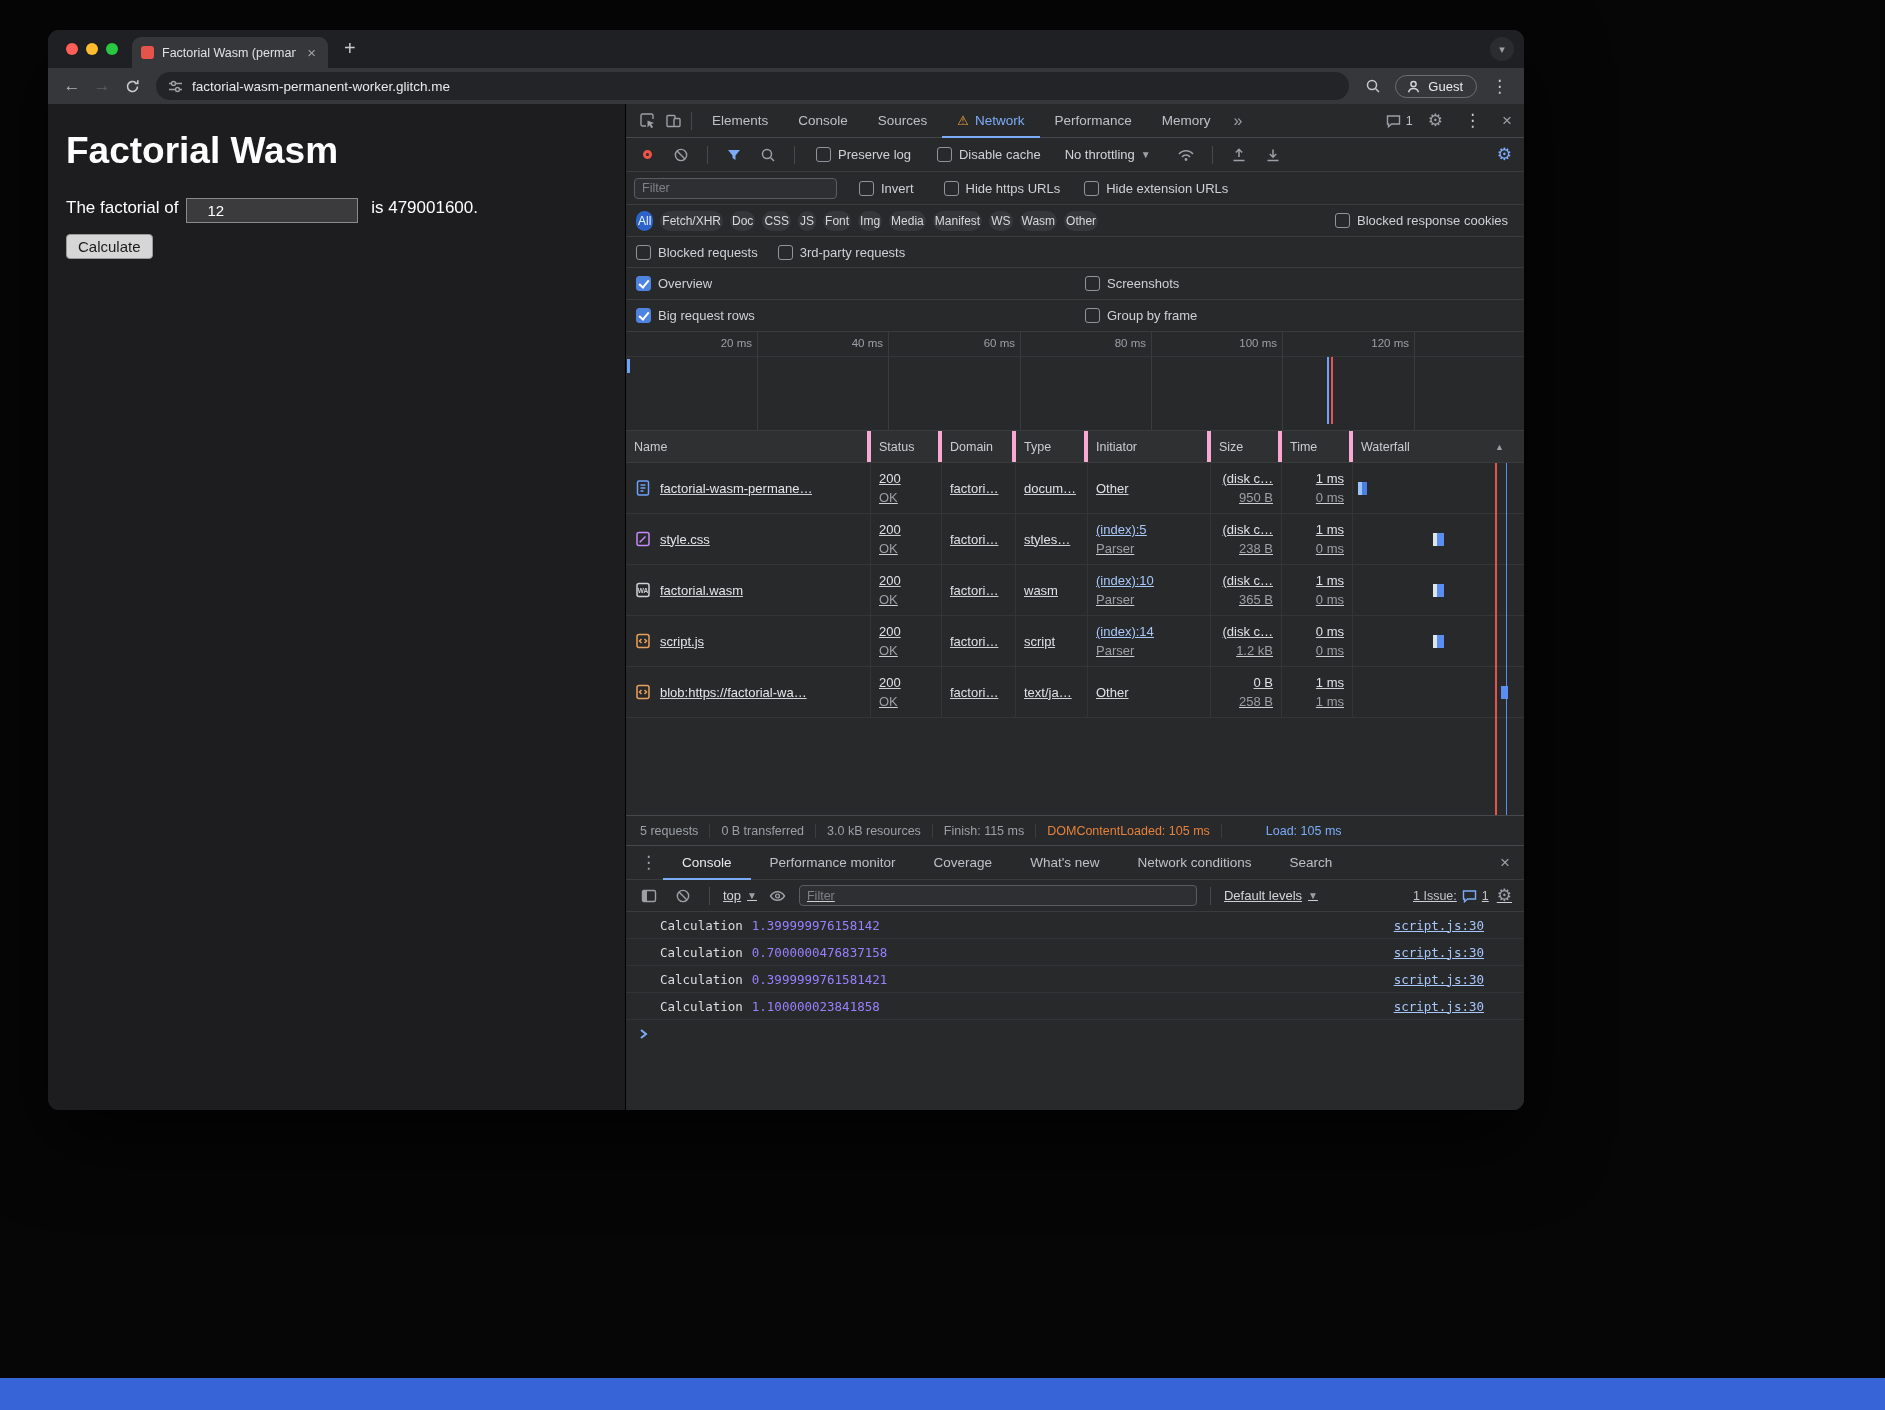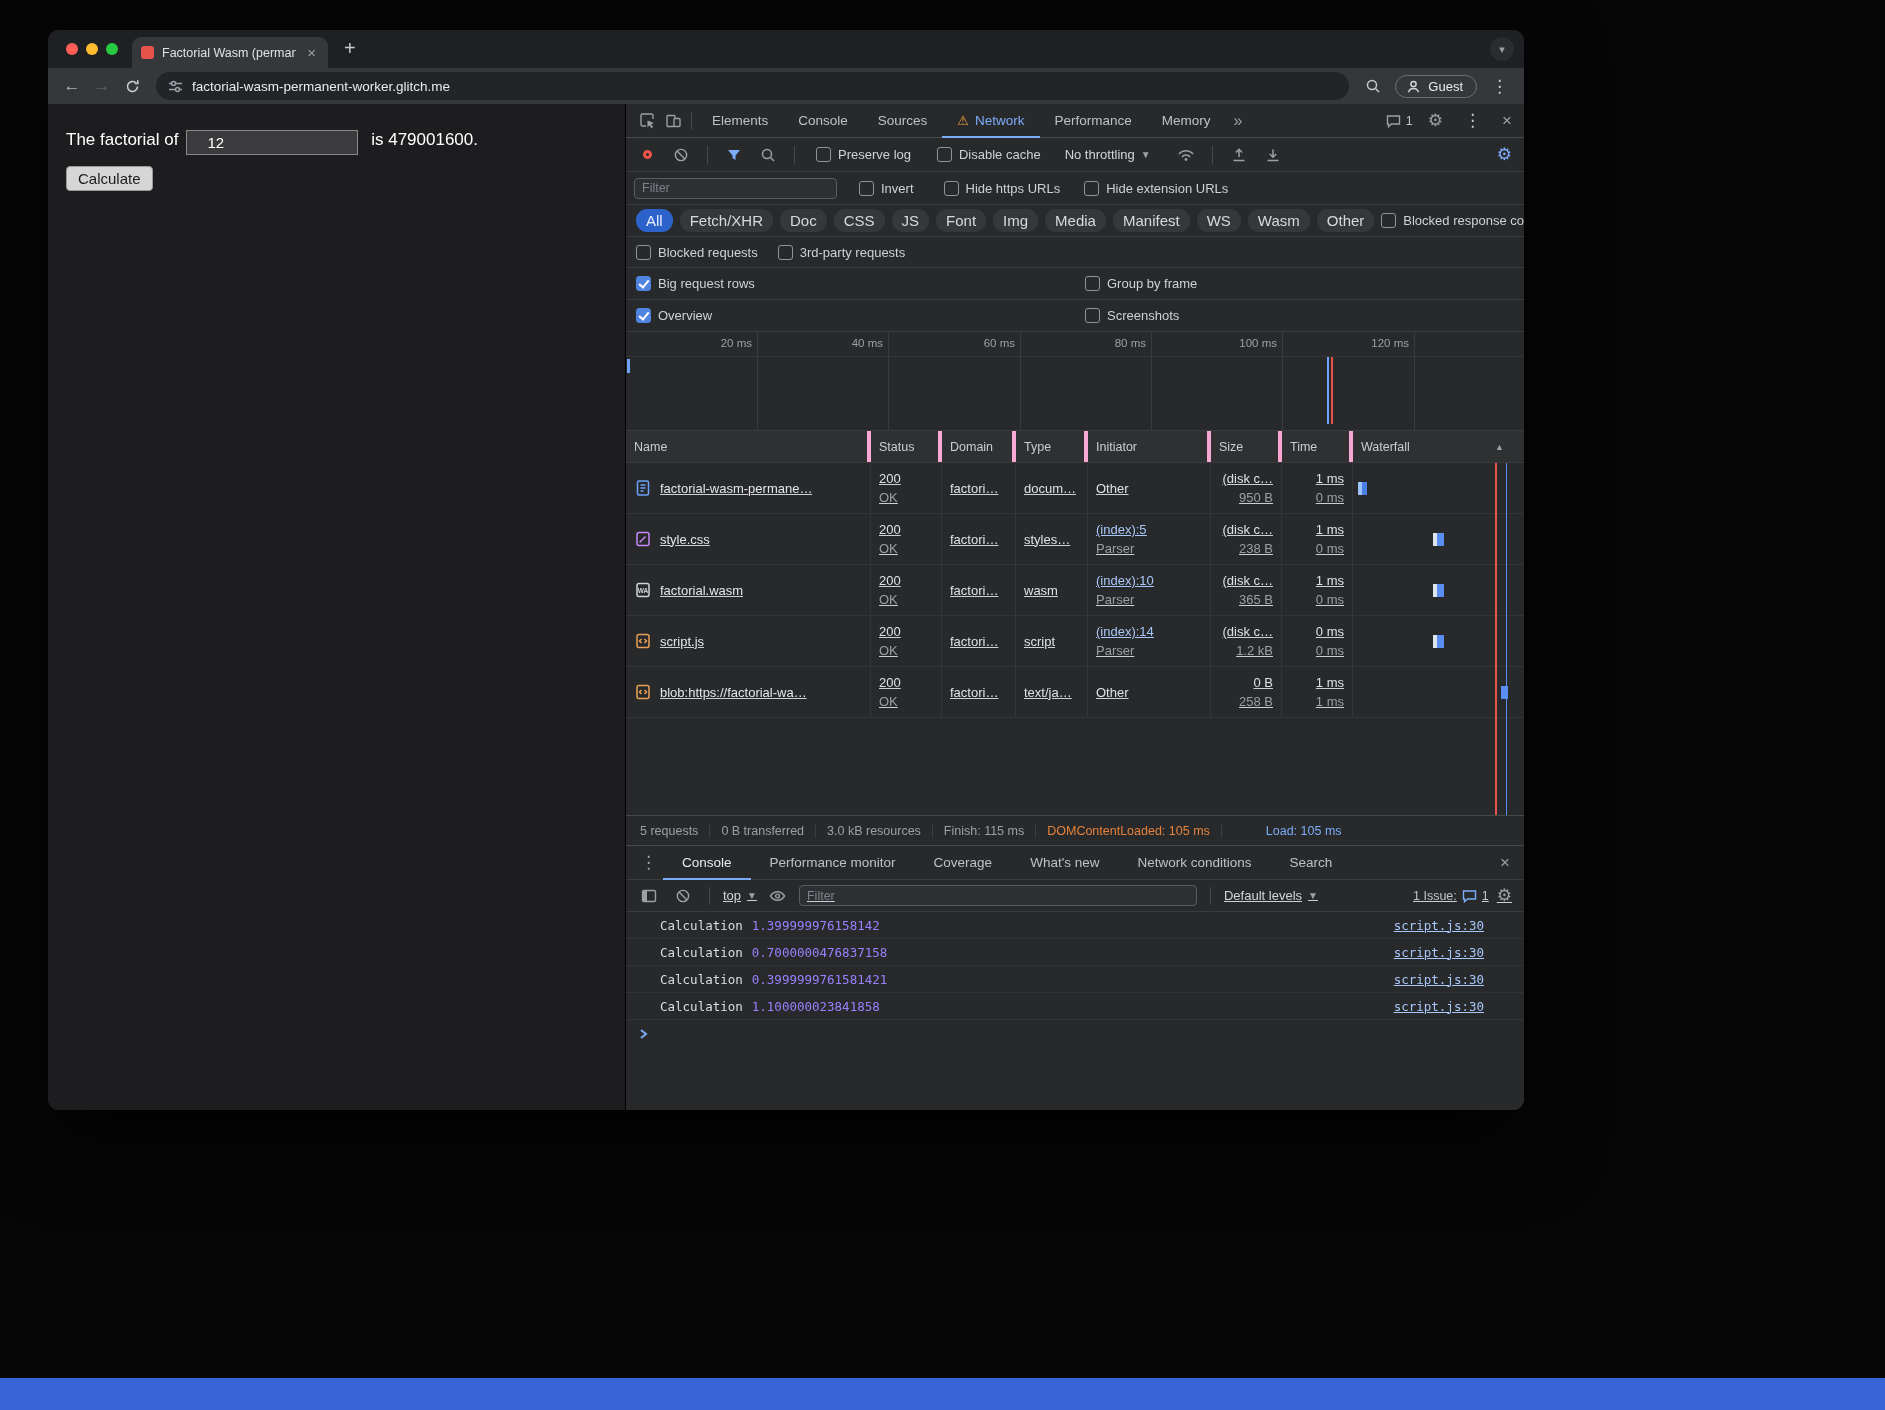--- a/index.html
+++ b/index.html
@@ -70,21 +70,21 @@
   .cb.on { background:#4f83e0; border-color:#4f83e0; }
   .cb.on::after { content:""; position:absolute; left:4px; top:1px; width:4px; height:8px; border:solid #fff; border-width:0 2px 2px 0; transform:rotate(40deg); }
   .fake-select { display:flex; align-items:center; gap:6px; color:#d3d5d8; font-size:13px; white-space:nowrap; }
   .dd-arrow { color:#9aa0a6; font-size:10px; }
 
   .dt-input { background:#2e2f32; border:1px solid #5a5c60; border-radius:4px; color:#e8eaed; font-size:12.5px; height:21px; padding:0 7px; font-family:inherit; outline:none; }
   .dt-input::placeholder { color:#7d828a; }
 
   .filter-row { height:33px; flex:none; display:flex; align-items:center; border-bottom:1px solid #3a3b3d; padding:0 8px; }
   .chips-row { height:32px; flex:none; display:flex; align-items:center; gap:7px; border-bottom:1px solid #3a3b3d; padding:0 10px; }
-  .chip { padding:3px 10px; border-radius:11px; background:#35373a; color:#d7d9dc; font-size:15px; white-space:nowrap; }
+  .chip { padding:3px 2px; border-radius:11px; background:#35373a; color:#d7d9dc; font-size:12px; white-space:nowrap; }
   .chip.selected { background:#2c62c9; color:#e9f1ff; }
   .row-cbs { height:31px; flex:none; display:flex; align-items:center; border-bottom:1px solid #3a3b3d; padding:0 10px; position:relative; }
   .row-cbs.h32 { height:32px; }
   .abs459 { position:absolute; left:459px; }
 
   
   .timeline { height:99px; flex:none; position:relative; border-bottom:1px solid #3a3b3d; overflow:hidden; }
   .tl-grid { position:absolute; top:0; bottom:0; width:1px; background:#3a3b3d; }
   .tl-label { position:absolute; top:5px; width:70px; text-align:right; font-size:11.5px; color:#9aa0a6; }
   .tl-sep { position:absolute; left:0; right:0; top:24px; height:1px; background:#343538; }
@@ -185,20 +185,21 @@
             <path d="M2.5 13.2a5.2 5.2 0 0 1 10 0"></path>
           </svg>
         <span>Guest</span>
       </span>
       <span class="kebab">⋮</span>
     </div>
 
     <div class="content">
 
       <div class="page">
+        <h1>Factorial Wasm</h1>
         <div class="fline">
           <span class="sp">The factorial of</span>
           <input class="factorial-input" value="12" style="">
           <span class="sp"> is 479001600.</span>
         </div>
         <button class="calc-btn">Calculate</button>
       </div>
 
       <div class="devtools">
 
@@ -349,36 +350,36 @@
           </span>
           <span class="cbitem" style="margin-left:20px">
             <span class="cb"></span>
             <span>3rd-party requests</span>
           </span>
         </div>
 
         <div class="row-cbs h32">
           <span class="cbitem">
             <span class="cb on"></span>
-            <span>Big request rows</span>
+            <span>Overview</span>
           </span>
           <span class="cbitem abs459">
             <span class="cb"></span>
-            <span>Group by frame</span>
+            <span>Screenshots</span>
           </span>
         </div>
 
         <div class="row-cbs h32">
           <span class="cbitem">
             <span class="cb on"></span>
-            <span>Overview</span>
+            <span>Big request rows</span>
           </span>
           <span class="cbitem abs459">
             <span class="cb"></span>
-            <span>Screenshots</span>
+            <span>Group by frame</span>
           </span>
         </div>
 
         <div class="timeline">
           <div class="tl-grid" style="left:131px"></div>
           <div class="tl-grid" style="left:262px"></div>
           <div class="tl-grid" style="left:394px"></div>
           <div class="tl-grid" style="left:525px"></div>
           <div class="tl-grid" style="left:656px"></div>
           <div class="tl-grid" style="left:788px"></div>

